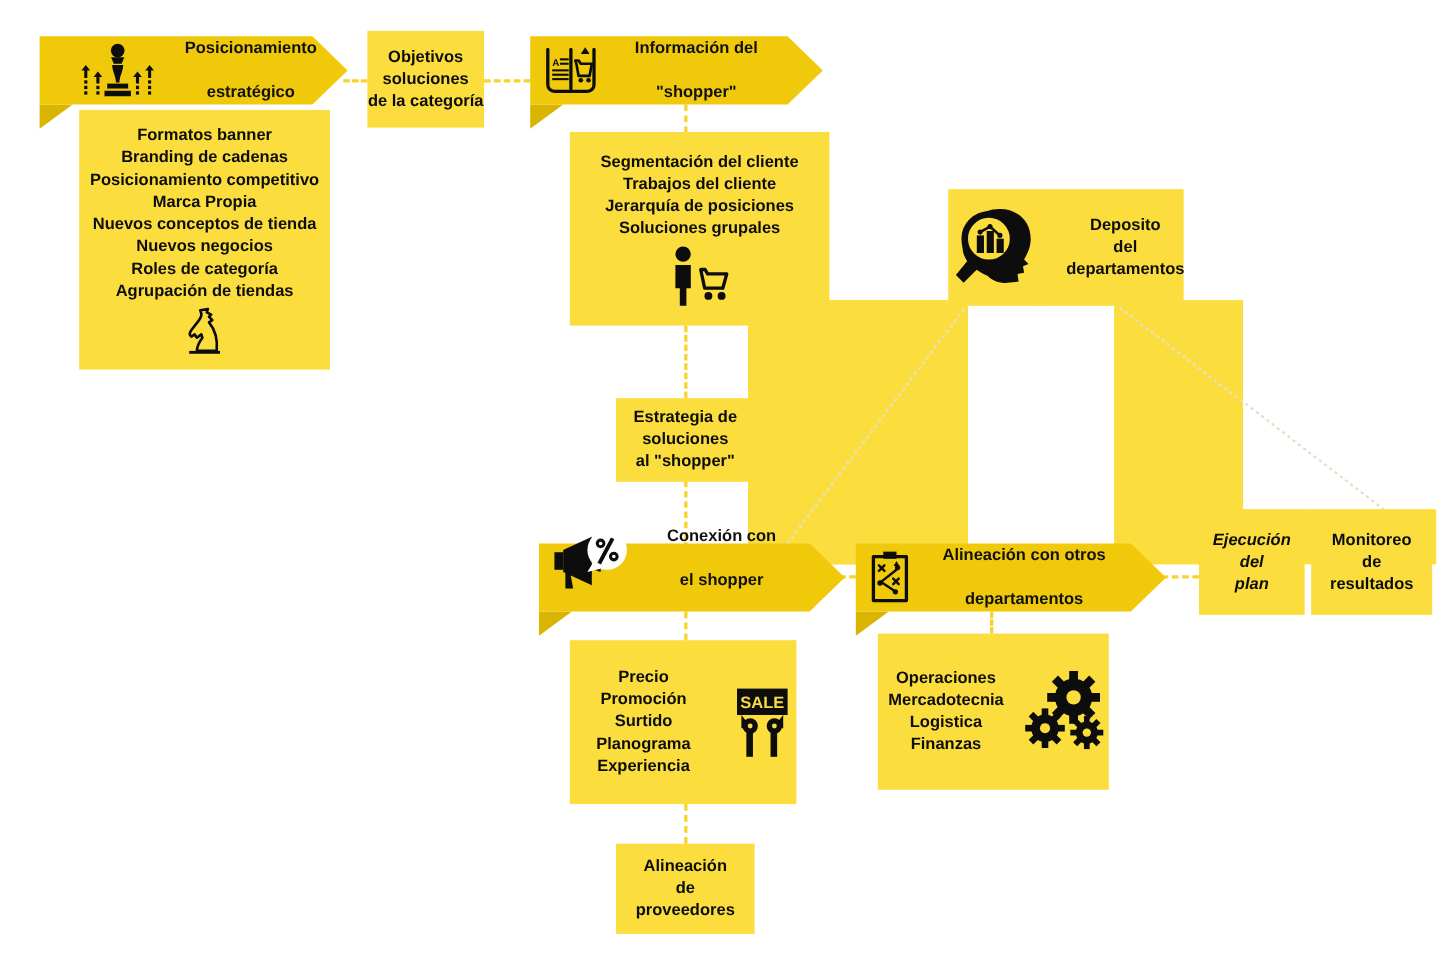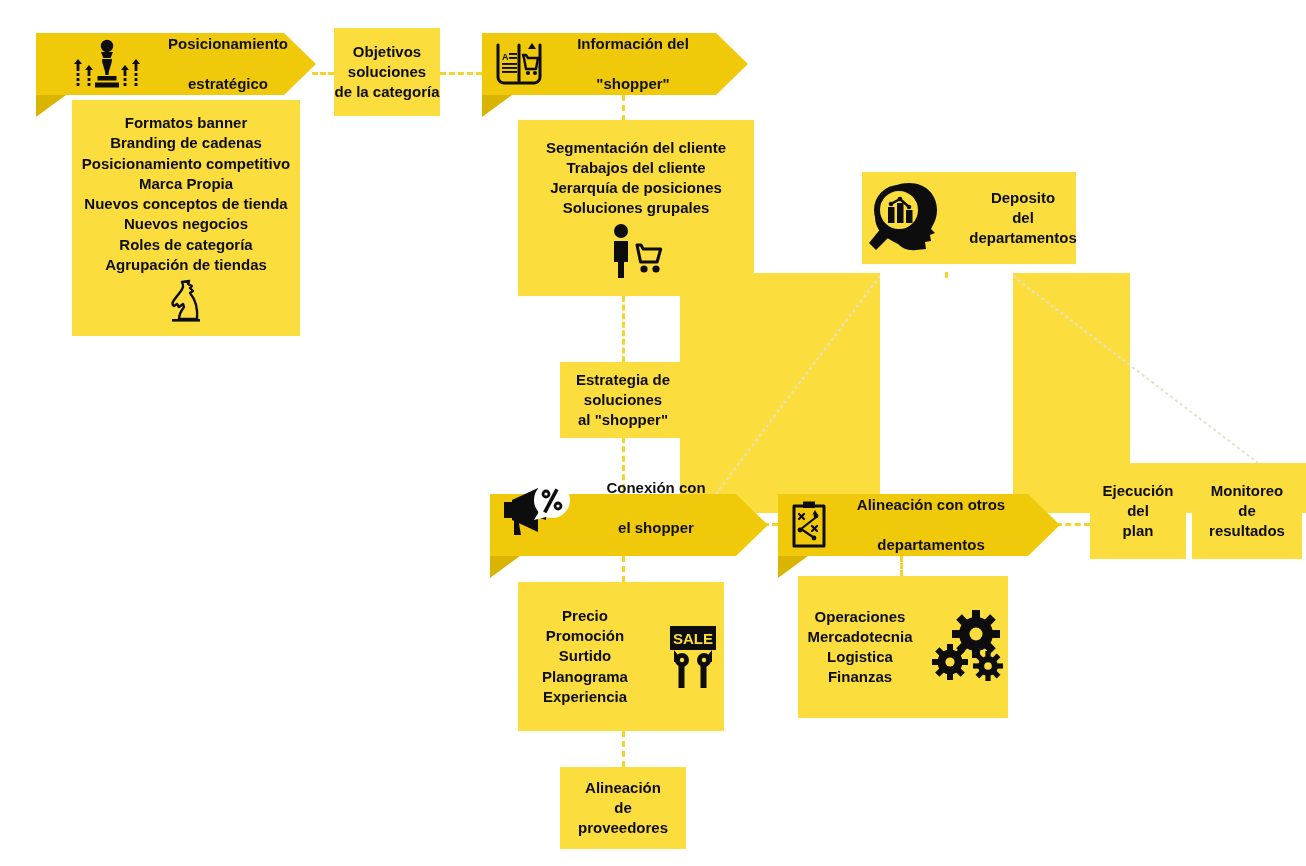--- a/index.html
+++ b/index.html
@@ -295,21 +295,21 @@
   </div>
 
   <div class="node box" style="left:560px; top:362px; width:126px; height:76px;">
     <div class="lines">
       <span>Estrategia de</span>
       <span>soluciones</span>
       <span>al "shopper"</span>
     </div>
   </div>
 
-  <div class="node box row-layout" style="left:862px; top:172px; width:214px; height:92px; gap:20px;">
+  <div class="node box row-layout" style="left:862px; top:172px; width:214px; height:106px; gap:20px;">
     <div style="flex:0 0 auto; display:flex; align-items:center;">
       <svg width="88" height="82" viewBox="0 0 88 82">
         <g class="ink">
 
           <path d="M14 40 C14 18 30 6 48 6 C64 6 76 17 76 33 C76 42 72 48 70 52
                    l4 4 -5 2 1 6 -6 1 1 7 -10 1 c-8 1 -14 -2 -18 -6
                    C22 60 14 52 14 40 z"></path>
 
           <circle cx="38" cy="33" r="22" fill="#FBDE3E"></circle>
           <circle cx="38" cy="33" r="22" fill="none" stroke="#0d0d0d" stroke-width="6"></circle>
@@ -398,21 +398,21 @@
           </g>
         </svg>
       </div>
       <div class="banner-label">
         <span>Alineación con otros</span>
         <span>departamentos</span>
       </div>
     </div>
   </div>
 
-  <div class="node box" style="left:1090px; top:463px; width:96px; height:96px;">
+  <div class="node box" style="left:1090px; top:463px; width:96px; height:96px;font-style:italic;">
     <div class="lines">
       <span>Ejecución</span>
       <span>del</span>
       <span>plan</span>
     </div>
   </div>
 
   <div class="node box" style="left:1192px; top:463px; width:110px; height:96px;">
     <div class="lines">
       <span>Monitoreo</span>

